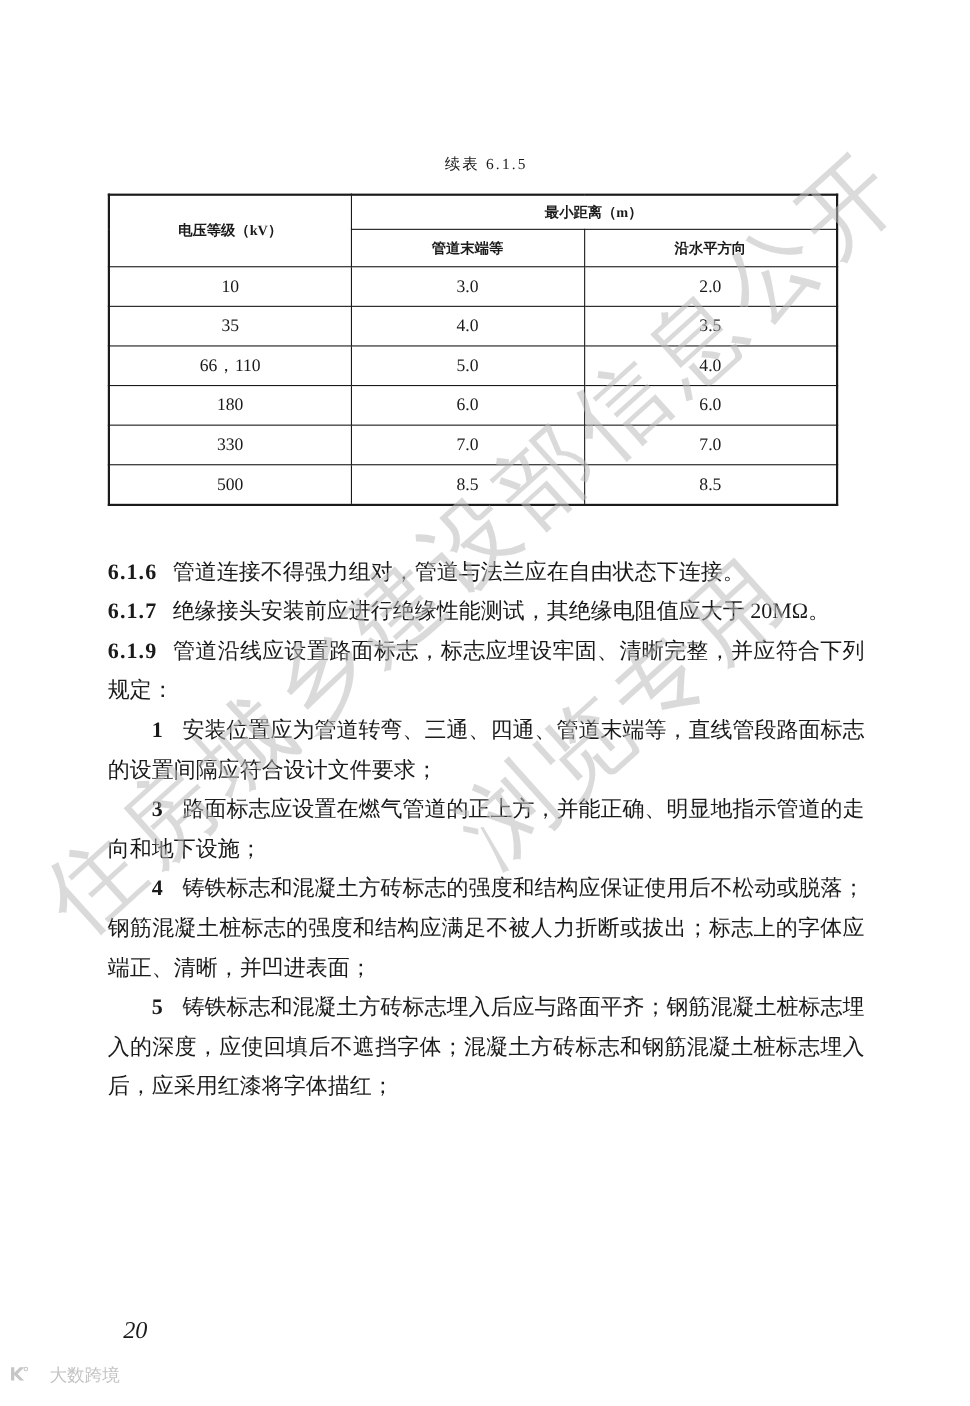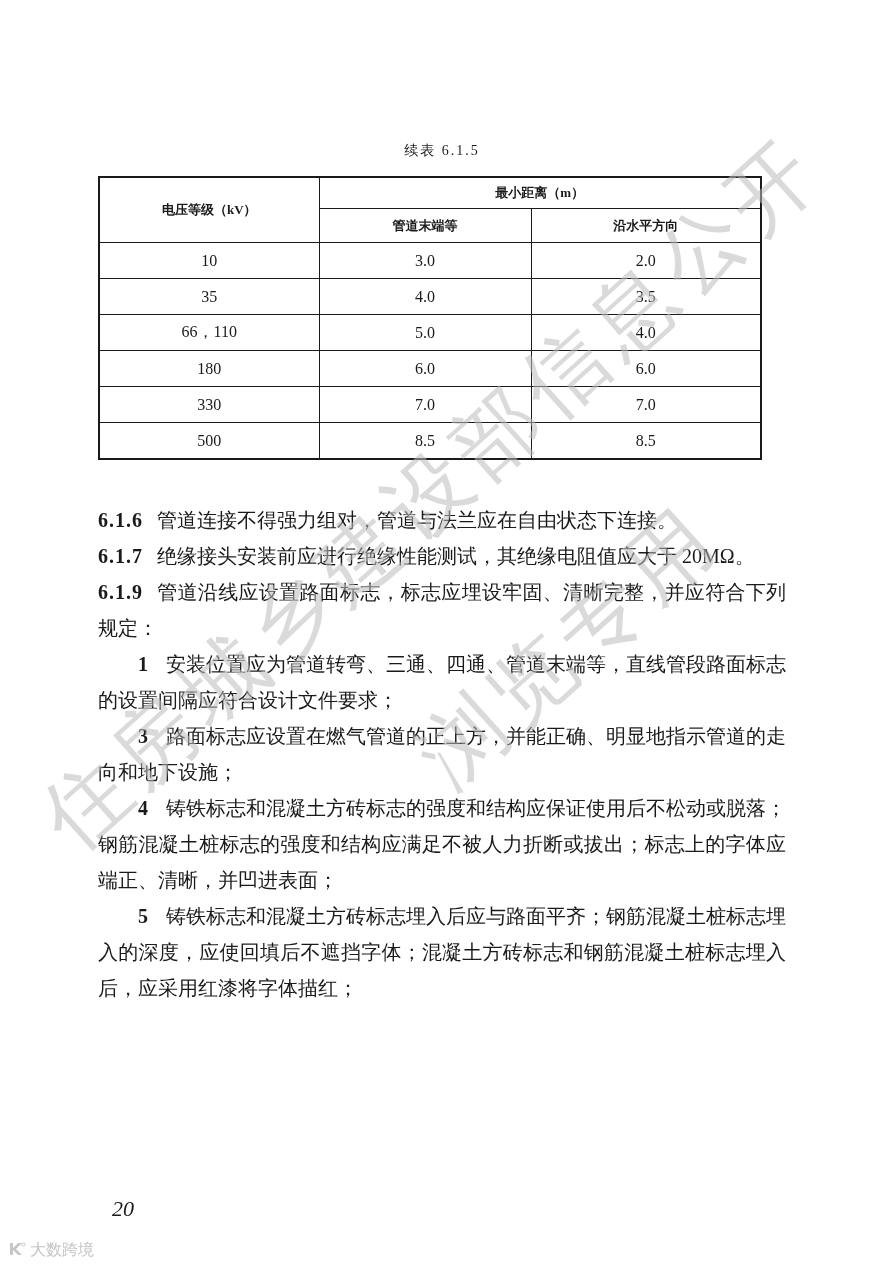--- a/index.html
+++ b/index.html
@@ -82,21 +82,21 @@
     left: 112px; top: 1196px;
     font-size: 22px;
     font-style: italic;
     z-index: 2;
   }
   .footer-logo {
     position: absolute;
     left: 8px; top: 1240px;
     display: flex;
     align-items: center;
-    gap: 4px;
+    gap: 19px;
     color: #c3c3c3;
     font-size: 16px;
     font-family: "Liberation Sans", "DejaVu Sans", sans-serif;
     z-index: 2;
   }
   .footer-logo .glyph { display: inline-block; line-height: 1; }
 </style>
 </head>
 <body>
 

